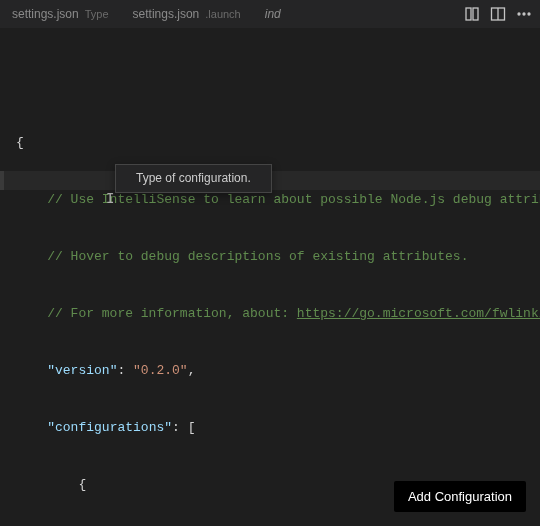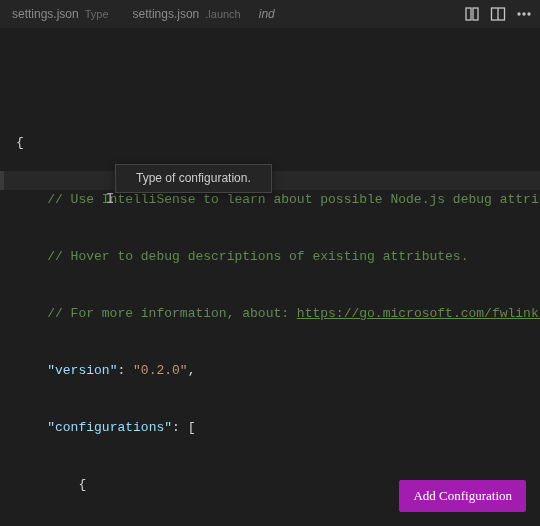--- a/index.html
+++ b/index.html
@@ -31,21 +31,21 @@
     gap: 6px;
     cursor: pointer;
     white-space: nowrap;
   }
   .tab.active {
     background: #1e1e1e;
     color: #ffffff;
   }
   .tab .desc { color: #6b6b6b; font-size: 11px; }
   .tab .close { width: 12px; text-align: center; color: #c5c5c5; font-size: 14px; line-height: 1; }
-  .tab.cut { max-width: 34px; overflow: hidden; font-style: italic; justify-content: flex-end; }
+  .tab.cut { max-width: 34px; overflow: hidden; font-style: italic; }
   .tabbar-actions {
     margin-left: auto;
     display: flex;
     align-items: center;
     gap: 10px;
     padding: 0 8px;
     color: #c5c5c5;
   }
   .ico { width: 16px; height: 16px; display: inline-flex; align-items: center; justify-content: center; }
   svg { stroke: currentColor; fill: none; stroke-width: 1.3; }
@@ -92,23 +92,23 @@
     top: 162px;
     color: #aeafad;
     font-size: 14px;
     z-index: 3;
   }
   .cursor:before { content: "𝙸"; }
   .add-btn {
     position: absolute;
     right: 14px;
     bottom: 14px;
-    background: #a21caf;
+    background: #000000;
     color: #ffffff;
-    font-family: Liberation Serif, serif;
+    font-family: Liberation Sans, sans-serif;
     font-size: 13px;
     padding: 8px 14px;
     border-radius: 2px;
     cursor: pointer;
   }
 </style>
 </head>
 <body>
 
 <div class="tabbar">

